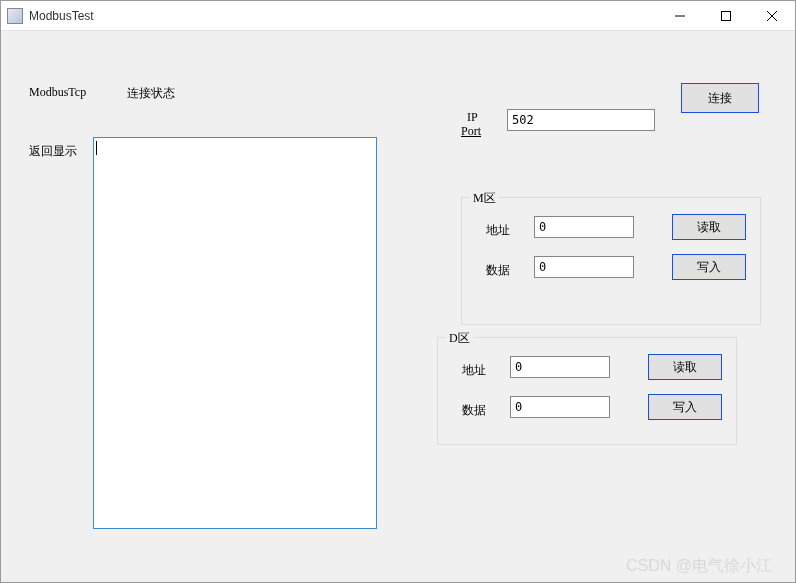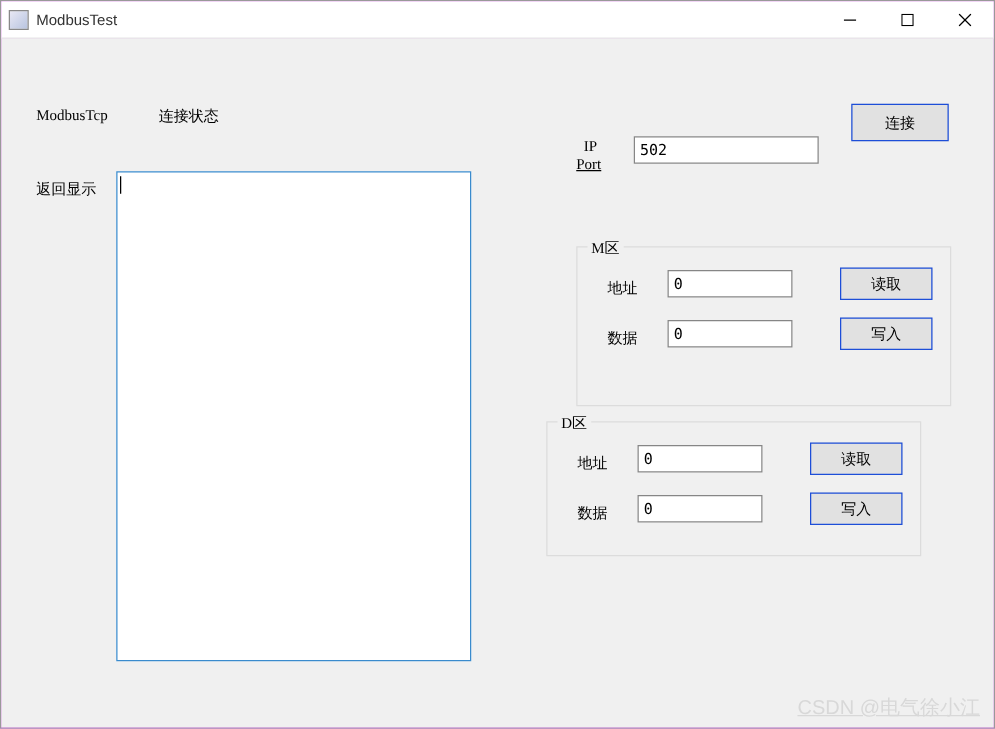--- a/index.html
+++ b/index.html
@@ -104,26 +104,25 @@
       position: absolute;
       top: -8px;
       left: 8px;
       background: #f0f0f0;
       padding: 0 3px;
       font-family: SimSun, serif;
       color: #000;
     }
     .watermark {
       position: absolute;
-      right: 12px;
+      right: 24px;
       bottom: 6px;
       color: #d8d8d8;
       font-size: 16px;
       font-family: "Microsoft YaHei", sans-serif;
-      text-decoration: underline;
     }
   </style>
 </head>
 <body>
 
 <div class="window">
 
   <div class="titlebar">
     <div class="title-icon"></div>
     <div class="title-text">ModbusTest</div>

